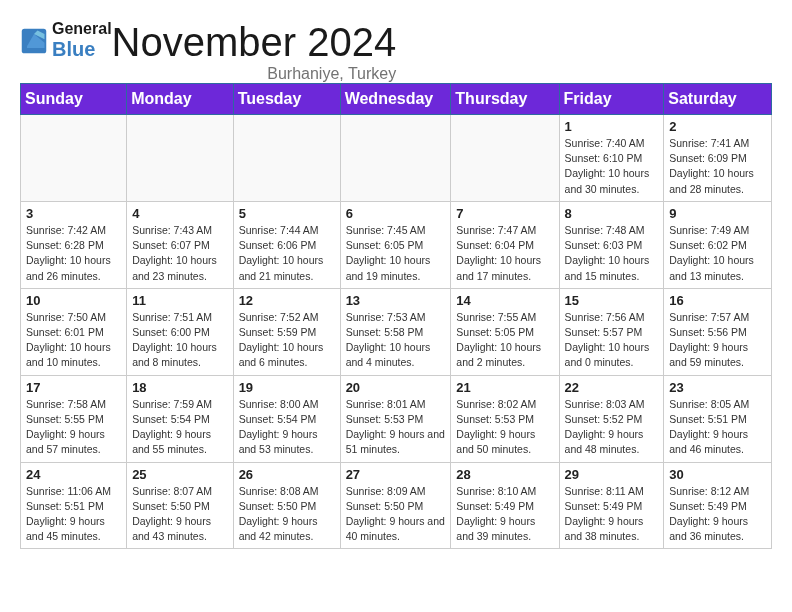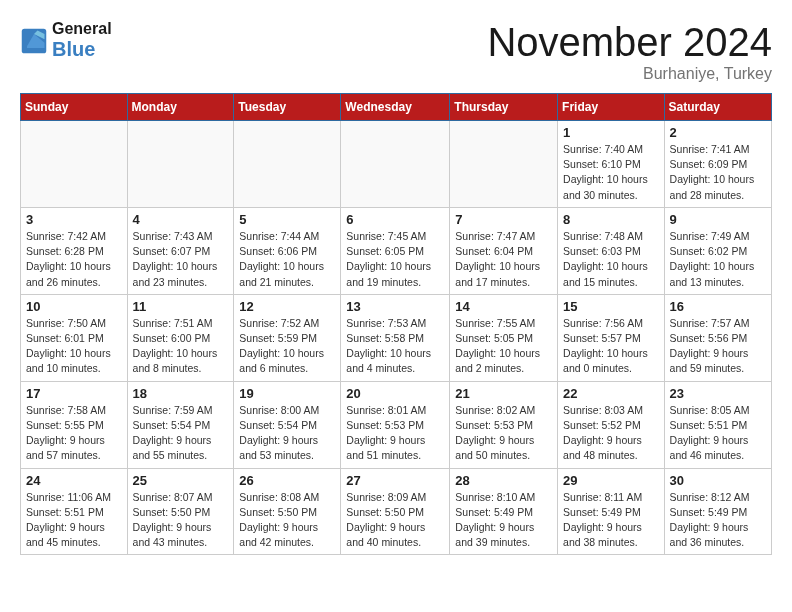--- a/index.html
+++ b/index.html
@@ -5,23 +5,22 @@
     * { box-sizing: border-box; margin: 0; padding: 0; }
     body {
       font-family: Arial, sans-serif;
       background: #fff;
       width: 792px;
       min-height: 612px;
       padding: 20px;
     }
     .header {
       display: flex;
-      justify-content: space-between;
+      justify-content: flex-start;
       align-items: flex-start;
-      margin-bottom: 10px;
     }
     .logo {
       display: flex;
       align-items: center;
       gap: 4px;
     }
     .logo-icon {
       width: 28px;
       height: 28px;
     }
@@ -34,25 +33,25 @@
     .subtitle {
       font-size: 16px;
       color: #737373;
     }
     table {
       width: 100%;
       border-collapse: collapse;
       font-size: 11px;
     }
     thead th {
-      background-color: #b91c1c;
+      background-color: #6d28d9;
       color: #fff;
       padding: 6px 4px;
       text-align: left;
-      font-size: 12px;
+      font-size: 16px;
       font-weight: bold;
       border: 1px solid #2e6aa0;
     }
     td {
       border: 1px solid #ccc;
       vertical-align: top;
       padding: 4px 5px;
       height: 85px;
       width: 113px;
       background: #fff;

